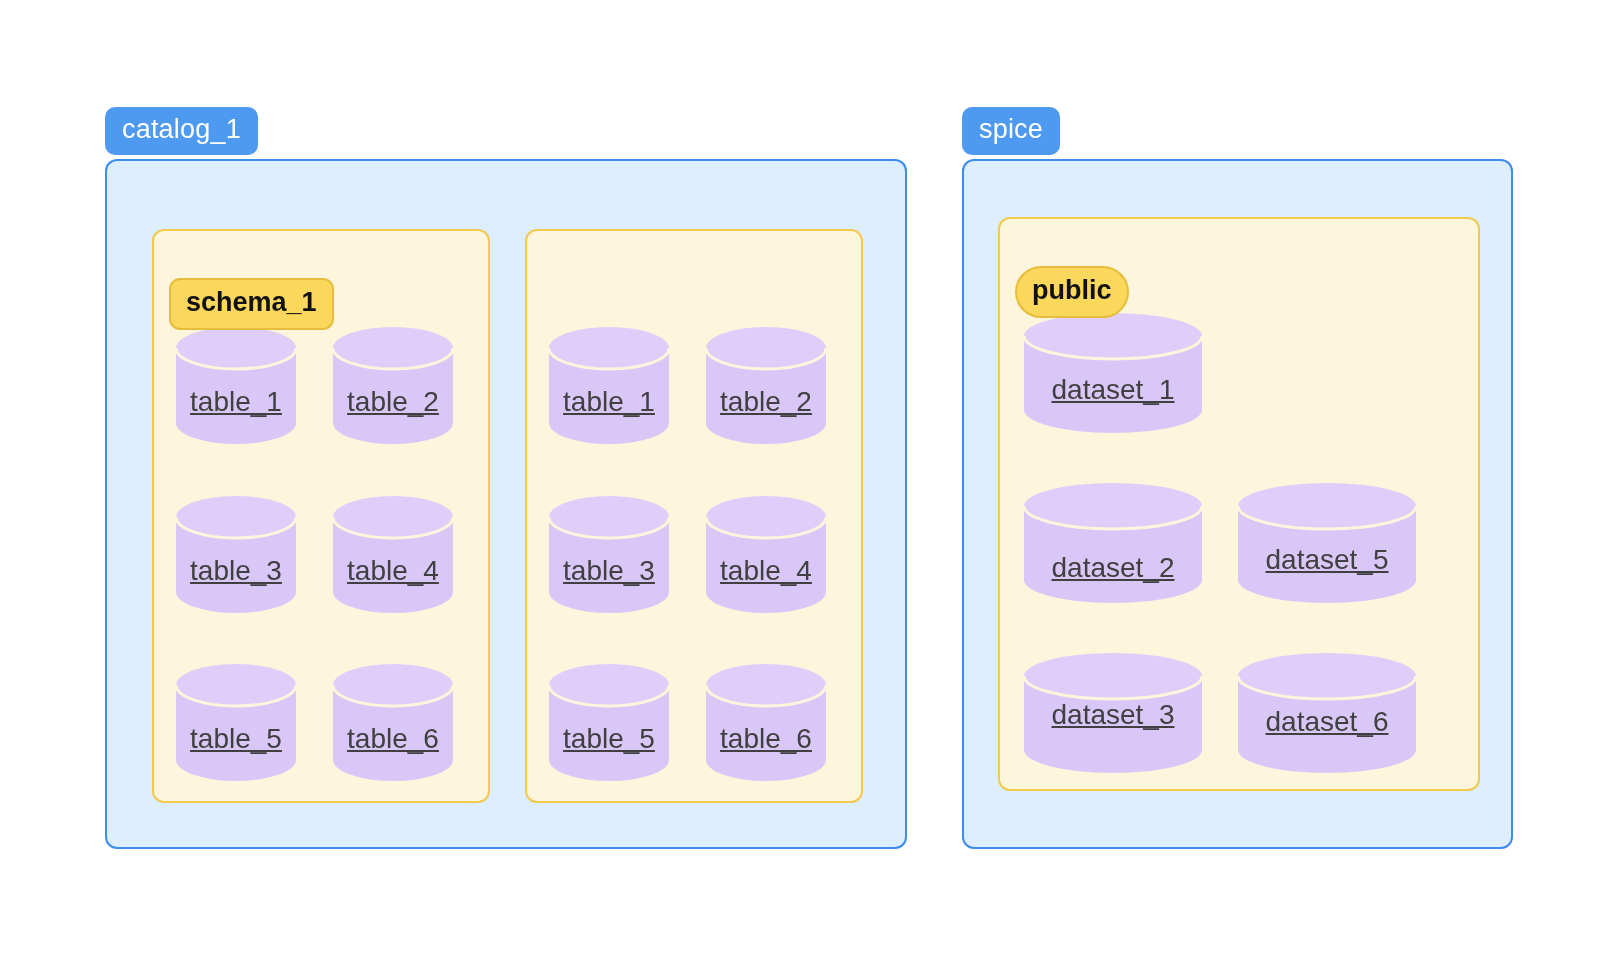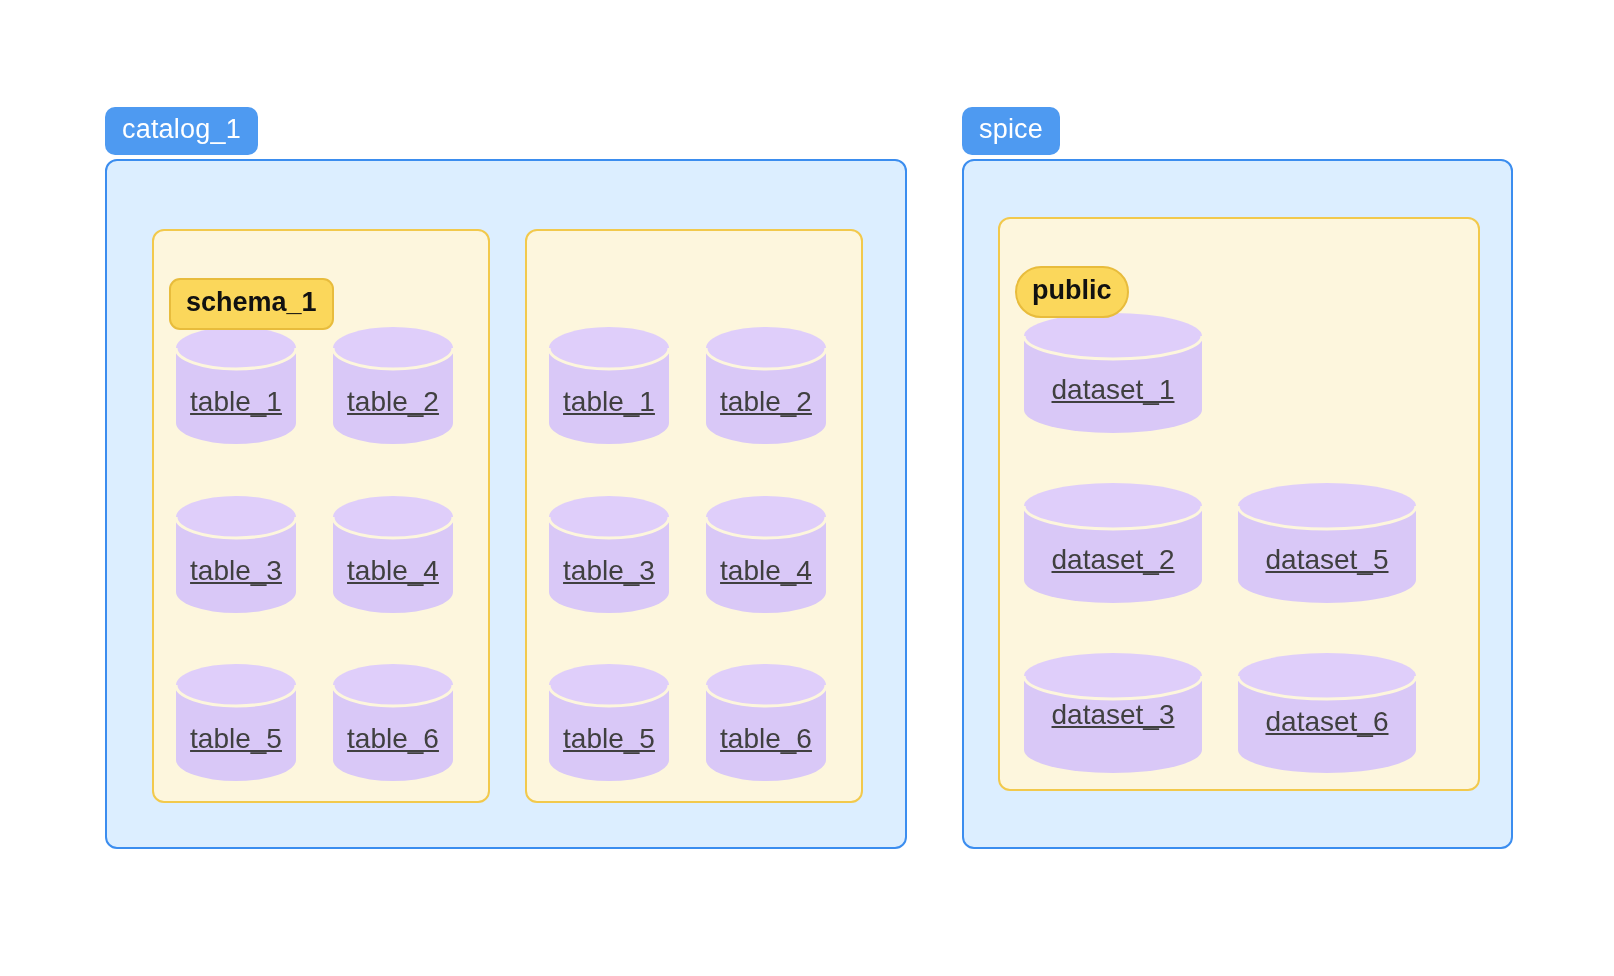--- a/index.html
+++ b/index.html
@@ -238,21 +238,21 @@
           <div class="cyl-label" style="top:65px;">dataset_1</div>
         </div>
 
 
         <div class="cyl" style="left:22px; top:262px; width:182px; height:124px;">
           <svg width="182" height="124" viewBox="0 0 182 124" aria-hidden="true">
             <path d="M2,25 L2,99 A89,23 0 0 0 180,99 L180,25 Z" fill="#d9c8f7"></path>
             <ellipse cx="91" cy="25" rx="89" ry="23" fill="#dfcefa"></ellipse>
             <path d="M2,25 A89,23 0 0 0 180,25" fill="none" stroke="#fdf6dd" stroke-width="3"></path>
           </svg>
-          <div class="cyl-label" style="top:65px;text-align:center;">dataset_2</div>
+          <div class="cyl-label" style="top:73px;text-align:center;">dataset_2</div>
         </div>
 
         <div class="cyl" style="left:236px; top:262px; width:182px; height:124px;">
           <svg width="182" height="124" viewBox="0 0 182 124" aria-hidden="true">
             <path d="M2,25 L2,99 A89,23 0 0 0 180,99 L180,25 Z" fill="#d9c8f7"></path>
             <ellipse cx="91" cy="25" rx="89" ry="23" fill="#dfcefa"></ellipse>
             <path d="M2,25 A89,23 0 0 0 180,25" fill="none" stroke="#fdf6dd" stroke-width="3"></path>
           </svg>
           <div class="cyl-label" style="top:65px;">dataset_5</div>
         </div>

